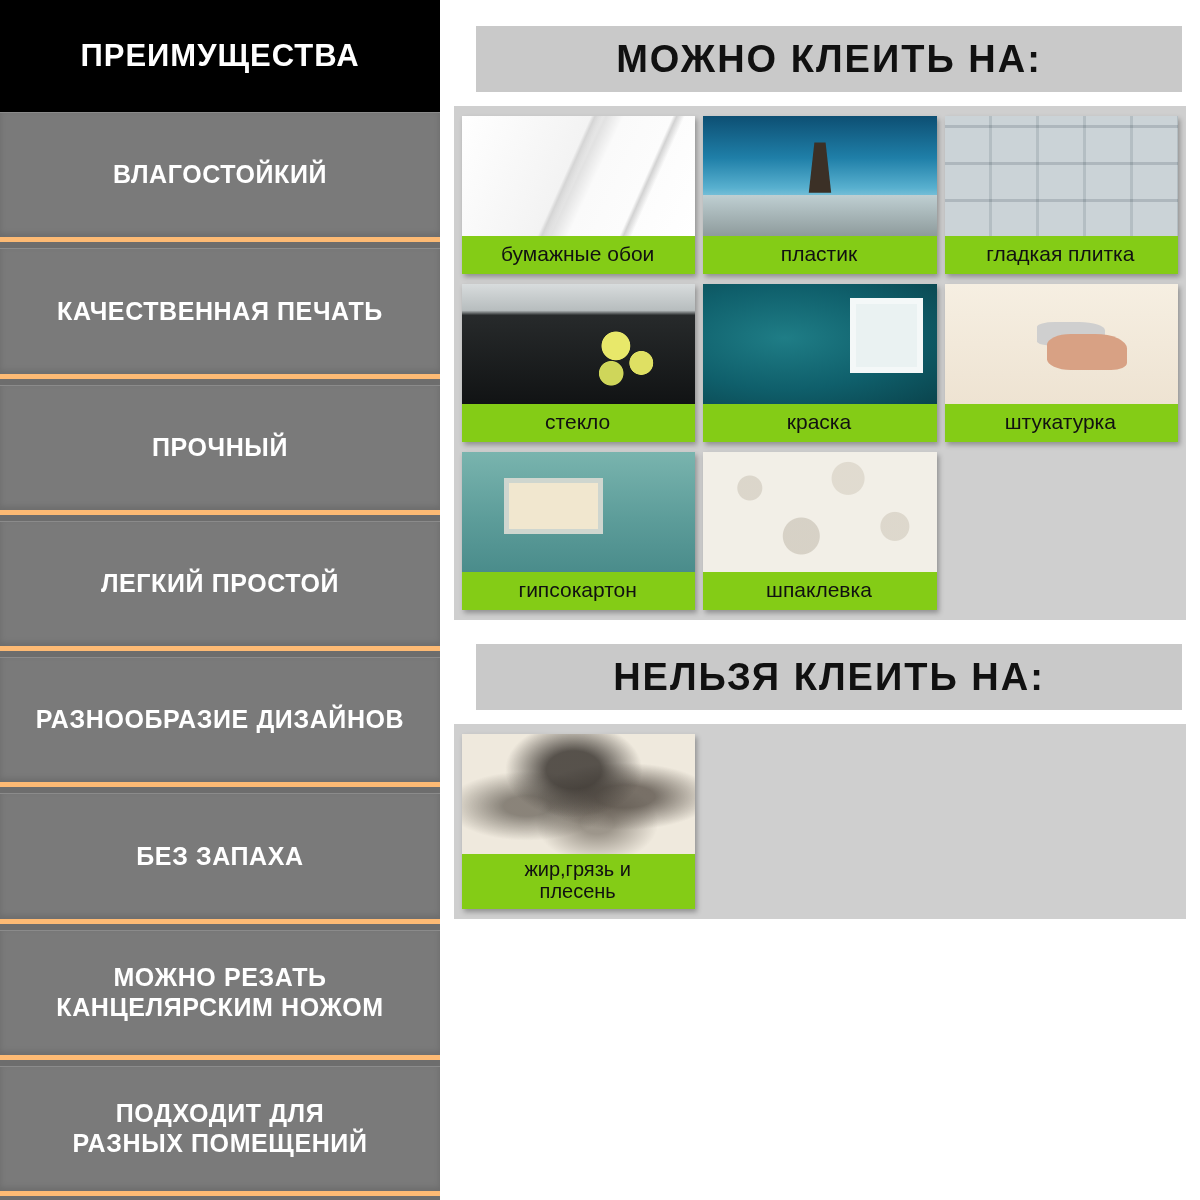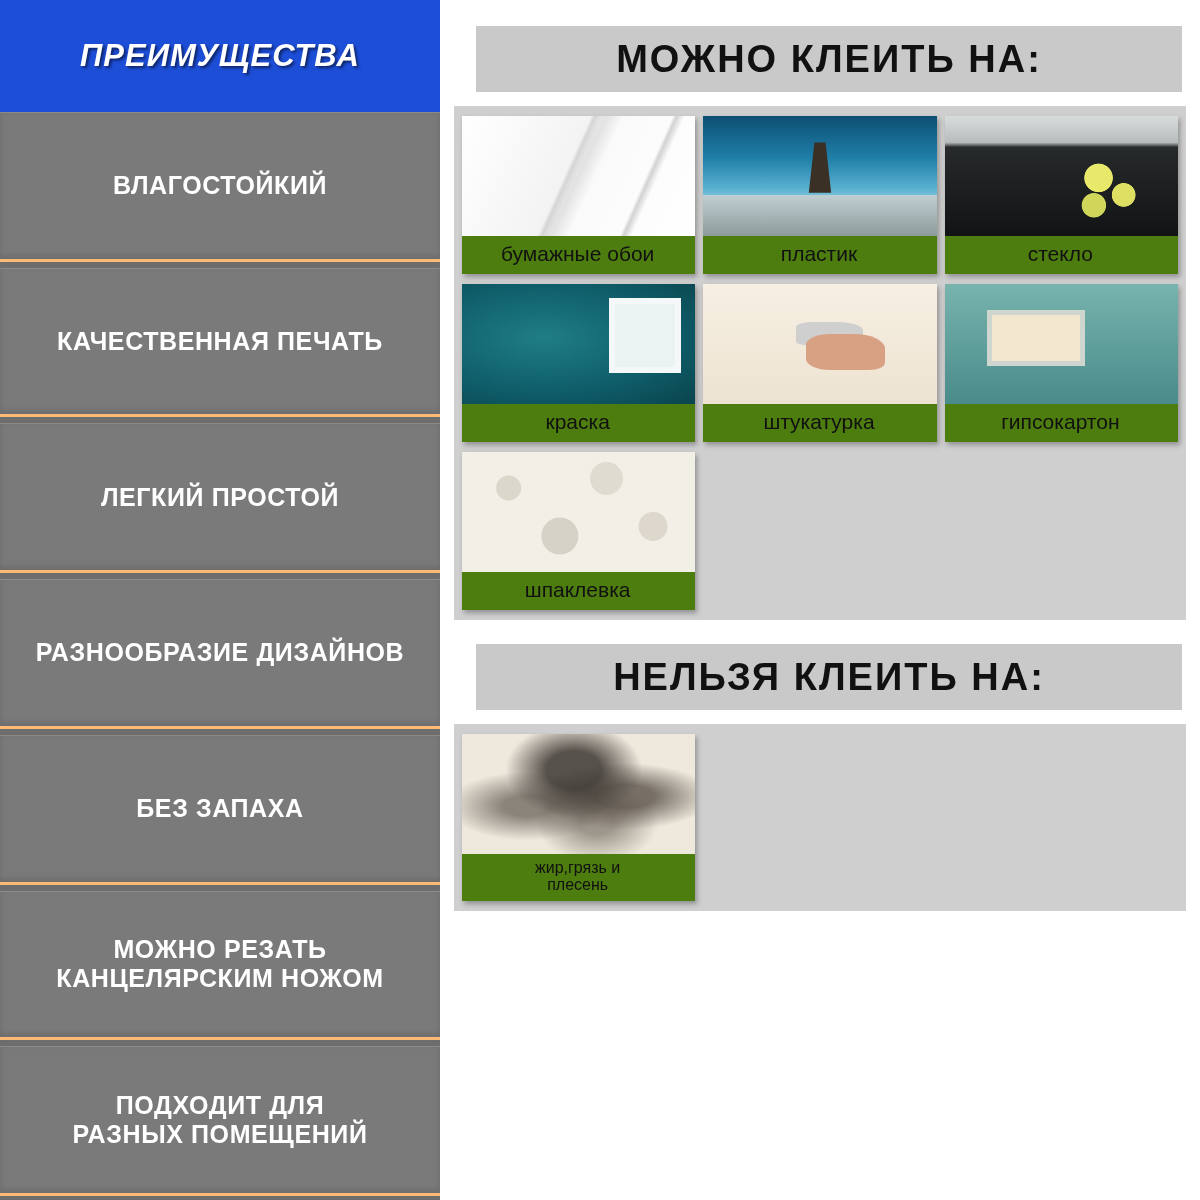--- a/index.html
+++ b/index.html
@@ -26,28 +26,27 @@
     height: 1200px;
     background: #6d6d6d;
     display: flex;
     flex-direction: column;
   }
   .left-title {
     height: 112px;
     display: flex;
     align-items: center;
     justify-content: center;
-    background: #1d4ed8;
+    background: #000000;
     color: #ffffff;
     font-size: 31px;
     font-weight: bold;
     letter-spacing: 1px;
     text-align: center;
     text-shadow: 2px 2px 3px rgba(0,0,0,0.55);
-    font-style: italic;
   }
   .adv-list {
     flex: 1;
     display: flex;
     flex-direction: column;
   }
   .adv-item {
     flex: 1;
     margin: 0 0 6px 0;
     background: #7a7a7a;
@@ -55,21 +54,21 @@
     display: flex;
     align-items: center;
     justify-content: center;
     text-align: center;
     font-size: 25px;
     font-weight: bold;
     letter-spacing: 0.6px;
     line-height: 1.18;
     padding: 4px 10px;
     border-top: 1px solid #8b8b8b;
-    border-bottom: 3px solid #fdba74;
+    border-bottom: 5px solid #fdba74;
     box-shadow: inset 0 -3px 6px rgba(0,0,0,0.12);
   }
   .adv-item:last-child { margin-bottom: 4px; }
 
   
   .right-col {
     position: absolute;
     left: 440px; top: 0;
     width: 760px; height: 1200px;
     background: #ffffff;
@@ -108,32 +107,32 @@
     flex-direction: column;
     overflow: hidden;
   }
   .thumb {
     height: 120px;
     width: 100%;
     position: relative;
     overflow: hidden;
   }
   .caption {
-    background: #4d7c0f;
+    background: #84cc16;
     color: #111111;
     text-align: center;
     font-size: 21px;
     padding: 5px 2px 7px 0;
     line-height: 1.05;
     min-height: 38px;
     display: flex;
     align-items: center;
     justify-content: center;
   }
-  .caption.two-line { font-size: 16px; line-height: 1.08; }
+  .caption.two-line { font-size: 20px; line-height: 1.08; }
 
   
   .t-paper {
     background:
       linear-gradient(115deg, #ffffff 0%, #f3f3f3 45%, #e2e2e2 50%, #fafafa 56%, #ffffff 100%),
       #f7f7f7;
   }
   .t-paper::after {
     content:"";
     position:absolute; left:-10%; top:-20%;
@@ -251,20 +250,21 @@
 </head>
 <body>
 
 <div class="page">
 
   <aside class="left-col">
     <div class="left-title">ПРЕИМУЩЕСТВА</div>
     <div class="adv-list">
       <div class="adv-item">ВЛАГОСТОЙКИЙ</div>
       <div class="adv-item">КАЧЕСТВЕННАЯ ПЕЧАТЬ</div>
+      <div class="adv-item">ПРОЧНЫЙ</div>
       <div class="adv-item">ЛЕГКИЙ ПРОСТОЙ</div>
       <div class="adv-item">РАЗНООБРАЗИЕ ДИЗАЙНОВ</div>
       <div class="adv-item">БЕЗ ЗАПАХА</div>
       <div class="adv-item">МОЖНО РЕЗАТЬ<br>КАНЦЕЛЯРСКИМ НОЖОМ</div>
       <div class="adv-item">ПОДХОДИТ ДЛЯ<br>РАЗНЫХ ПОМЕЩЕНИЙ</div>
     </div>
   </aside>
 
   <section class="right-col">
 
@@ -276,20 +276,24 @@
         <div class="card">
           <div class="thumb t-paper"></div>
           <div class="caption">бумажные обои</div>
         </div>
 
         <div class="card">
           <div class="thumb t-plastic"></div>
           <div class="caption">пластик</div>
         </div>
 
+        <div class="card">
+          <div class="thumb t-tile"></div>
+          <div class="caption">гладкая плитка</div>
+        </div>
 
         <div class="card">
           <div class="thumb t-glass"></div>
           <div class="caption">стекло</div>
         </div>
 
         <div class="card">
           <div class="thumb t-paint"></div>
           <div class="caption">краска</div>
         </div>

